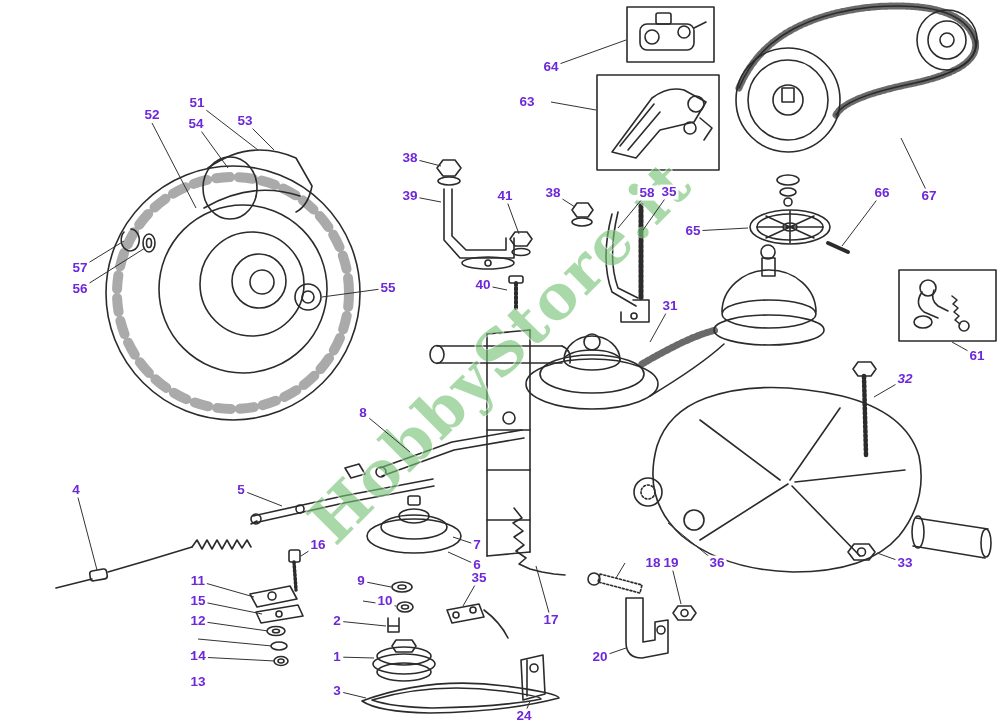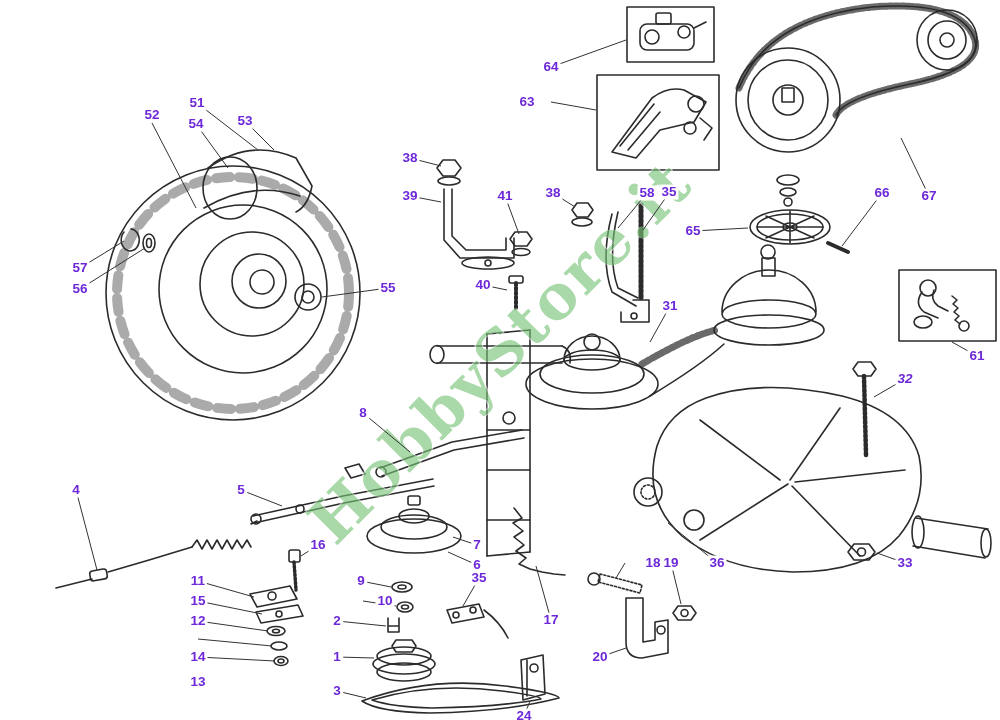--- a/index.html
+++ b/index.html
@@ -370,16 +370,16 @@
       <div class="callout" style="left: 337px; top: 691px;">3</div>
       <div class="callout" style="left: 524px; top: 716px;">24</div>
       <div class="callout" style="left: 551px; top: 620px;">17</div>
       <div class="callout" style="left: 653px; top: 563px;">18</div>
       <div class="callout" style="left: 671px; top: 563px;">19</div>
       <div class="callout" style="left: 600px; top: 657px;">20</div>
       <div class="callout" style="left: 198px; top: 581px;">11</div>
       <div class="callout" style="left: 198px; top: 601px;">15</div>
       <div class="callout" style="left: 198px; top: 621px;">12</div>
       <div class="callout" style="left: 198px; top: 639px; margin-top: 43px;">13</div>
-      <div class="callout" style="left: 198px; top: 657px;">14</div>
+      <div class="callout" style="left: 198px; top: 657px; font-family: Liberation Mono, monospace;">14</div>
     </div>
 
 </div>
 
 </body></html>

